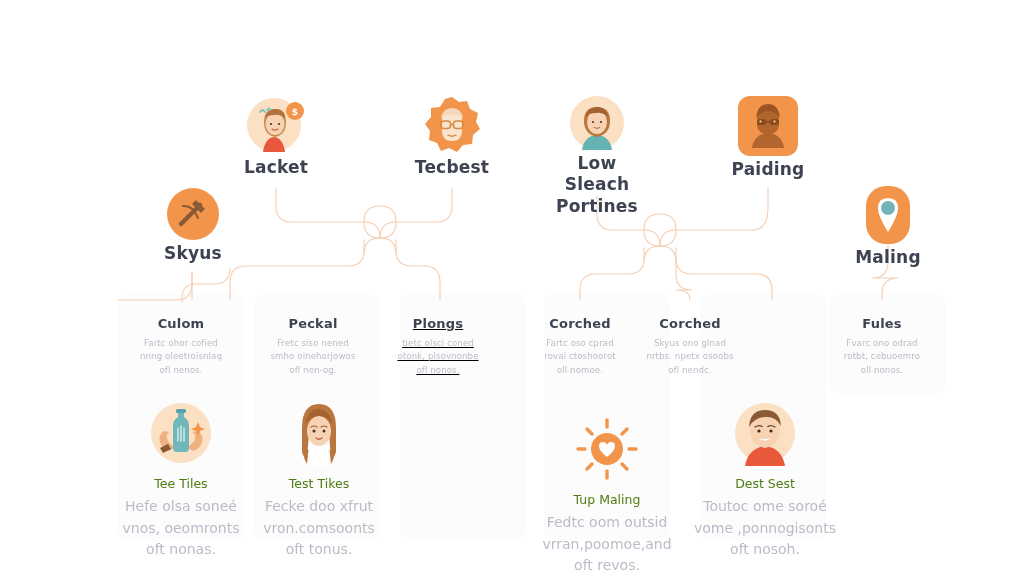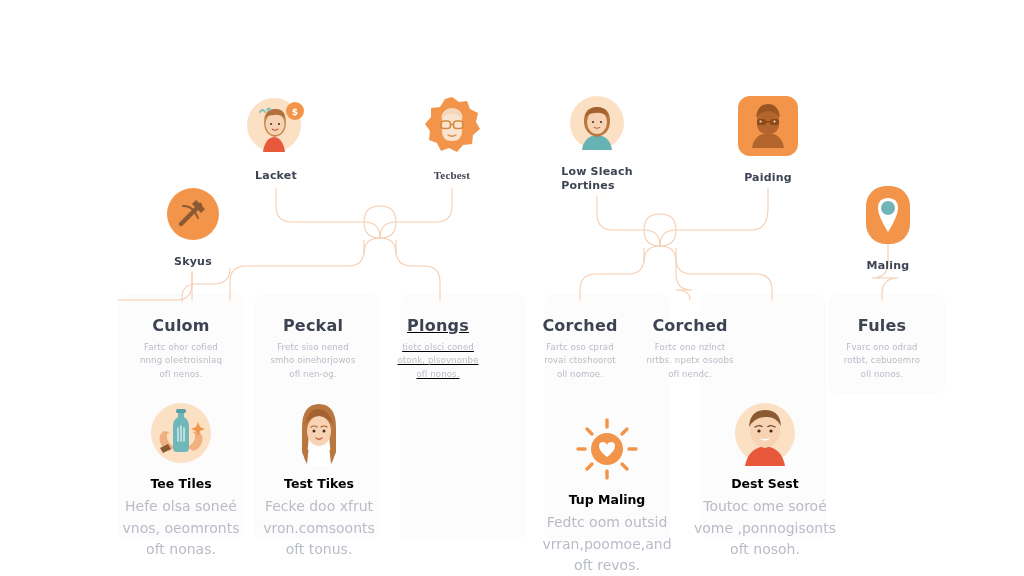--- a/index.html
+++ b/index.html
@@ -11,33 +11,33 @@
   #stage{position:relative;width:1024px;height:576px;background:#ffffff;}
 
   
   .card{position:absolute;background:#fcfcfd;border-radius:10px;}
 
   
   #wires{position:absolute;left:0;top:0;width:1024px;height:576px;}
 
   .node{position:absolute;display:flex;flex-direction:column;align-items:center;}
   .node-label{
-    font-size:11px;font-weight:700;color:#3d4352;letter-spacing:.2px;
-    line-height:1.25;margin-top:15px;white-space:pre-line;
+    font-size:17px;font-weight:700;color:#3d4352;letter-spacing:.2px;
+    text-align:center;line-height:1.25;margin-top:3px;white-space:pre-line;
   }
 
   .leaf{position:absolute;width:150px;text-align:center;}
-  .leaf-title{font-size:16px;font-weight:700;color:#3d4352;letter-spacing:.2px;}
+  .leaf-title{font-size:13px;font-weight:700;color:#3d4352;letter-spacing:.2px;}
   .leaf-desc{
     margin-top:6px;font-size:8.6px;line-height:1.55;color:#b9bcc6;
     letter-spacing:.1px;white-space:pre-line;filter:blur(.35px);
   }
 
   .bleaf{position:absolute;width:150px;display:flex;flex-direction:column;align-items:center;}
-  .bleaf-title{margin-top:10px;font-size:12.5px;font-weight:700;color:#000000;}
+  .bleaf-title{margin-top:10px;font-size:12.5px;font-weight:400;color:#4d7c0f;}
   .bleaf-desc{
     margin-top:5px;font-size:14px;line-height:1.55;color:#b9bcc6;
     text-align:center;white-space:pre-line;filter:blur(.35px);
   }
 
   .ico{display:block;}
 </style>
 </head>
 <body>
 
@@ -103,21 +103,21 @@
       <circle cx="24" cy="28" r="1.1" fill="#4a3524"></circle>
       <circle cx="32" cy="28" r="1.1" fill="#4a3524"></circle>
       <path d="M25 33 Q28 35.5 31 33" stroke="#c0603f" stroke-width="1.1" fill="none" stroke-linecap="round"></path>
       <path d="M13 16 q2.5 -4 5 0 M20 14 q2 -3 3.5 0" stroke="#7fc0b8" stroke-width="1.8" fill="none" stroke-linecap="round"></path>
       <circle cx="48" cy="15" r="9" fill="#f2954a"></circle>
       <text x="48" y="19" font-size="9" font-family="DejaVu Sans, sans-serif" fill="#ffffff" text-anchor="middle" font-weight="bold">$</text>
     </svg>
     <div class="node-label">Lacket</div>
   </div>
 
-  <div class="node" style="left:400px;top:96px;width:104px;font-family:Liberation Serif, serif;">
+  <div class="node" style="left:400px;top:96px;width:104px;">
     <svg class="ico" width="58" height="58" viewBox="0 0 58 58">
       <path d="M29 1 L36 6 L44 5 L47 13 L55 17 L53 26 L57 33 L50 39 L49 48 L40 49 L34 56 L26 52 L18 55 L14 47 L6 44 L7 35 L2 28 L8 21 L8 12 L17 11 L22 3 Z" fill="#f2954a"></path>
       <path d="M19 24 Q19 13 29 13 Q39 13 39 24 L39 35 Q39 45 29 45 Q19 45 19 35 Z" fill="#f8e4cf"></path>
       <path d="M18 22 Q20 12 29 12 Q38 12 40 22 Q34 18 29 18 Q24 18 18 22Z" fill="#f5d8bb"></path>
       <g stroke="#d98a3e" stroke-width="1.6" fill="none">
         <rect x="18" y="25" width="9.5" height="7.5" rx="3"></rect>
         <rect x="30.5" y="25" width="9.5" height="7.5" rx="3"></rect>
         <path d="M27.5 28.5 L30.5 28.5"></path>
       </g>
       <path d="M25 39 Q29 41.5 33 39" stroke="#d98a3e" stroke-width="1.3" fill="none" stroke-linecap="round"></path>
@@ -185,21 +185,21 @@
 ofl nonos.</div>
   </div>
   <div class="leaf" style="left:505px;top:316px;">
     <div class="leaf-title">Corched</div>
     <div class="leaf-desc">Fartc oso cprad
 rovai ctoshoorot
 oll nomoe.</div>
   </div>
   <div class="leaf" style="left:615px;top:316px;">
     <div class="leaf-title">Corched</div>
-    <div class="leaf-desc">Fortc ono nzlnct
+    <div class="leaf-desc">Skyus ono glnad
 nrtbs. npetx osoobs
 ofl nendc.</div>
   </div>
   <div class="leaf" style="left:807px;top:316px;">
     <div class="leaf-title">Fules</div>
     <div class="leaf-desc">Fvarc ono odrad
 rotbt, cebuoemro
 oll nonos.</div>
   </div>
 

